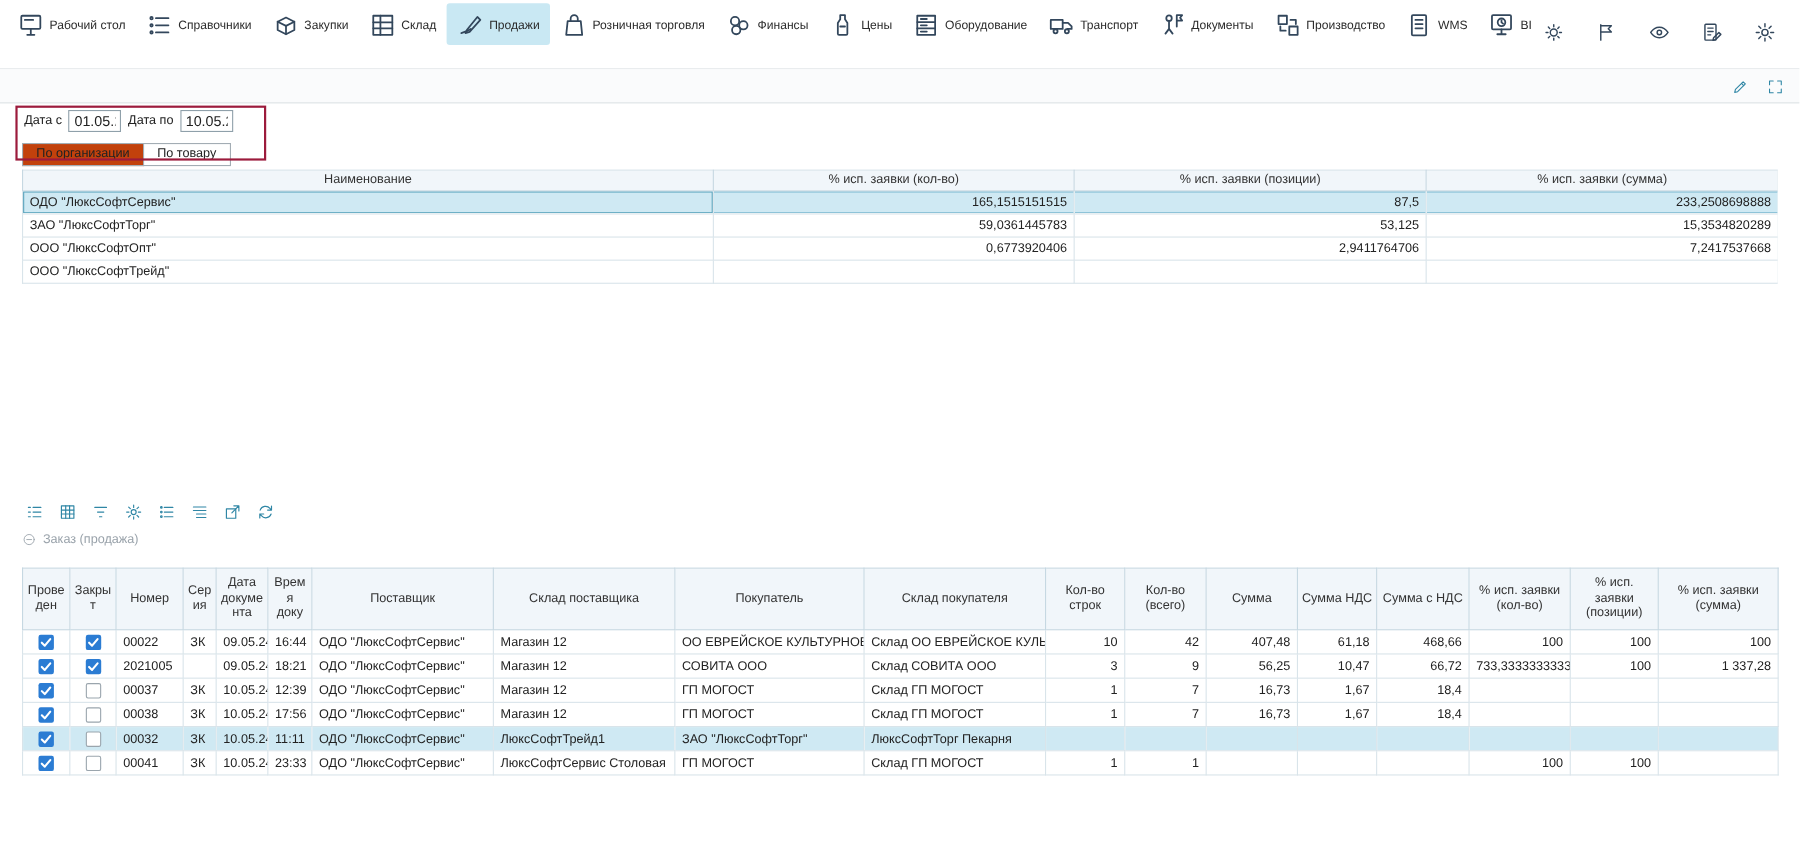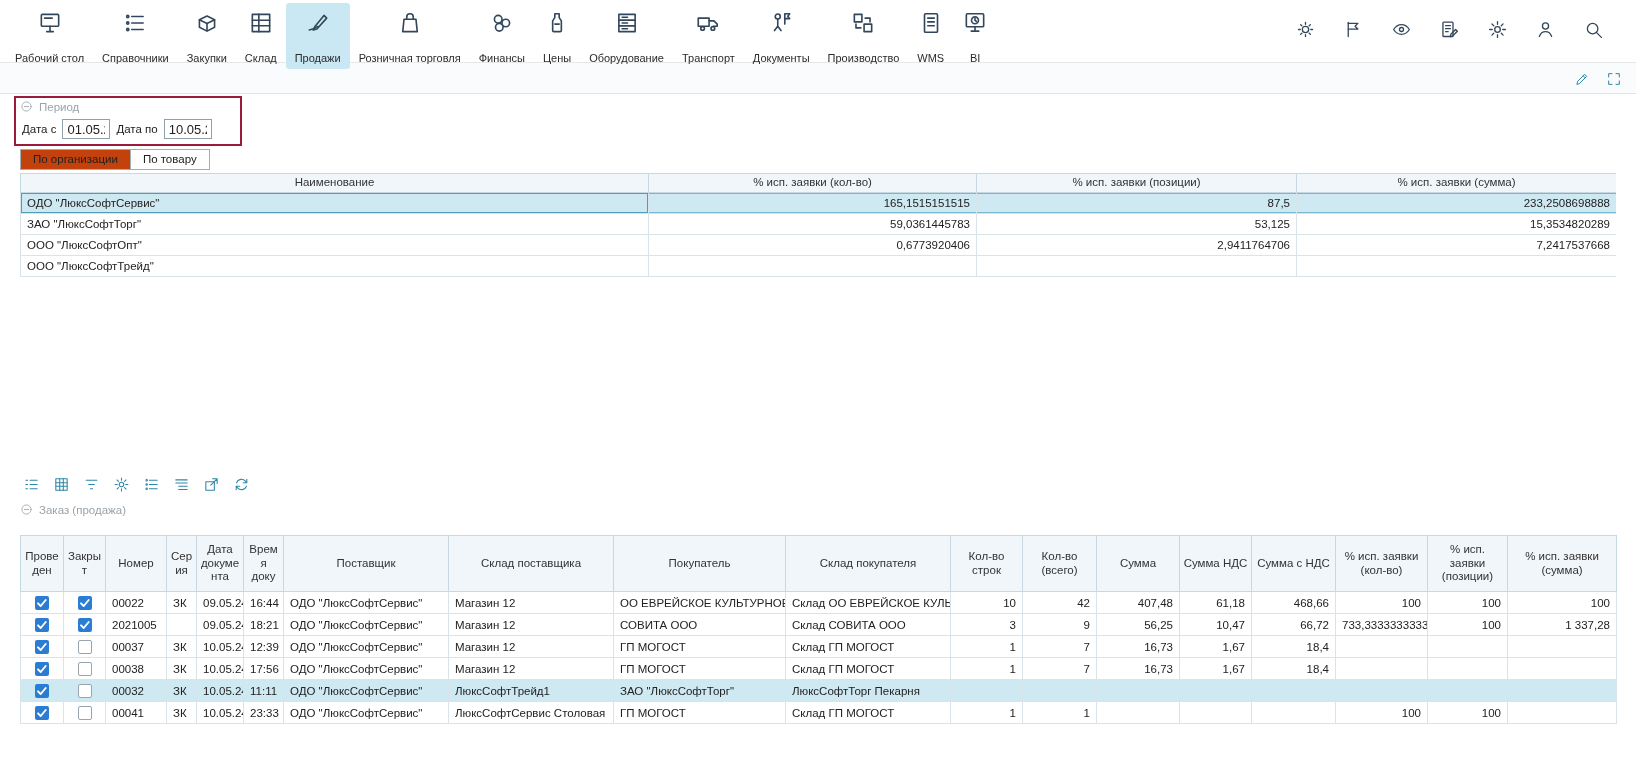--- a/index.html
+++ b/index.html
@@ -10,21 +10,21 @@
   .ic-navy{color:#33475c}
   .ic-teal{color:#2f86a5}
   .ic-gray{color:#9aa3ab}
   .icon.lg{width:26px;height:26px}
   .icon.rt{width:21px;height:21px;cursor:pointer}
   .icon.md{width:17px;height:17px;cursor:pointer}
   .icon.sm{width:13px;height:13px}
   
   .topbar{display:flex;align-items:flex-start;height:63px;border-bottom:1px solid #e4e8ea;padding:3px 10px 0 6px;background:#fff}
   .nav-items{display:flex;align-items:flex-start}
-  .nav-item{display:flex;flex-direction:column;align-items:center;gap:16px;padding:7px 9px 5px;border-radius:3px;cursor:pointer}
+  .nav-item{display:flex;flex-direction:row;align-items:center;gap:4px;padding:7px 9px 5px;border-radius:3px;cursor:pointer}
   .nav-item.active{background:#c9e8f3}
   .nav-label{font-size:11px;color:#2b2b2b;white-space:nowrap}
   .topbar-right{margin-left:auto;display:flex;align-items:center;gap:27px;padding:16px 22px 0 0}
   
   .tabstrip{display:flex;align-items:flex-end;height:31px;background:#fafbfc;border-bottom:1px solid #dde3e6;padding:0 14px 0 18px}
   .doc-tab{display:flex;align-items:center;gap:7px;background:#e8eef1;border:1px solid #d2dade;border-bottom:none;padding:5px 10px 5px 9px;font-size:11.5px;border-radius:2px 2px 0 0;cursor:pointer}
   .tab-close{color:#8b959b;font-size:12px;margin-left:2px;cursor:pointer}
   .tabstrip-right{margin-left:auto;display:flex;align-items:center;gap:16px;padding-bottom:6px}
   .icon.ta{width:16px;height:16px;cursor:pointer}
   
@@ -264,29 +264,20 @@
         <svg viewBox="0 0 24 24" fill="none" stroke="currentColor" stroke-width="1.5" stroke-linecap="round" stroke-linejoin="round">
           <path d="M4 9V4h5M20 9V4h-5M4 15v5h5M20 15v5h-5"></path>
         </svg>
       </span>
   </div>
 </div>
 
 <div class="content">
 
   <div>
-    <div class="section-header">
-      <span class="icon sm ic-gray">
-          <svg viewBox="0 0 24 24" fill="none" stroke="currentColor" stroke-width="1.5" stroke-linecap="round" stroke-linejoin="round">
-            <circle cx="12" cy="12" r="8.5"></circle>
-            <path d="M8 12h8"></path>
-          </svg>
-        </span>
-      <span class="section-title">Период</span>
-    </div>
     <div class="period-row">
       <label>Дата с</label>
       <input value="01.05.24" style="">
       <label>Дата по</label>
       <input value="10.05.24" style="">
     </div>
   </div>
 
   <div class="view-tabs">
     <div class="vtab active">По организации</div>

